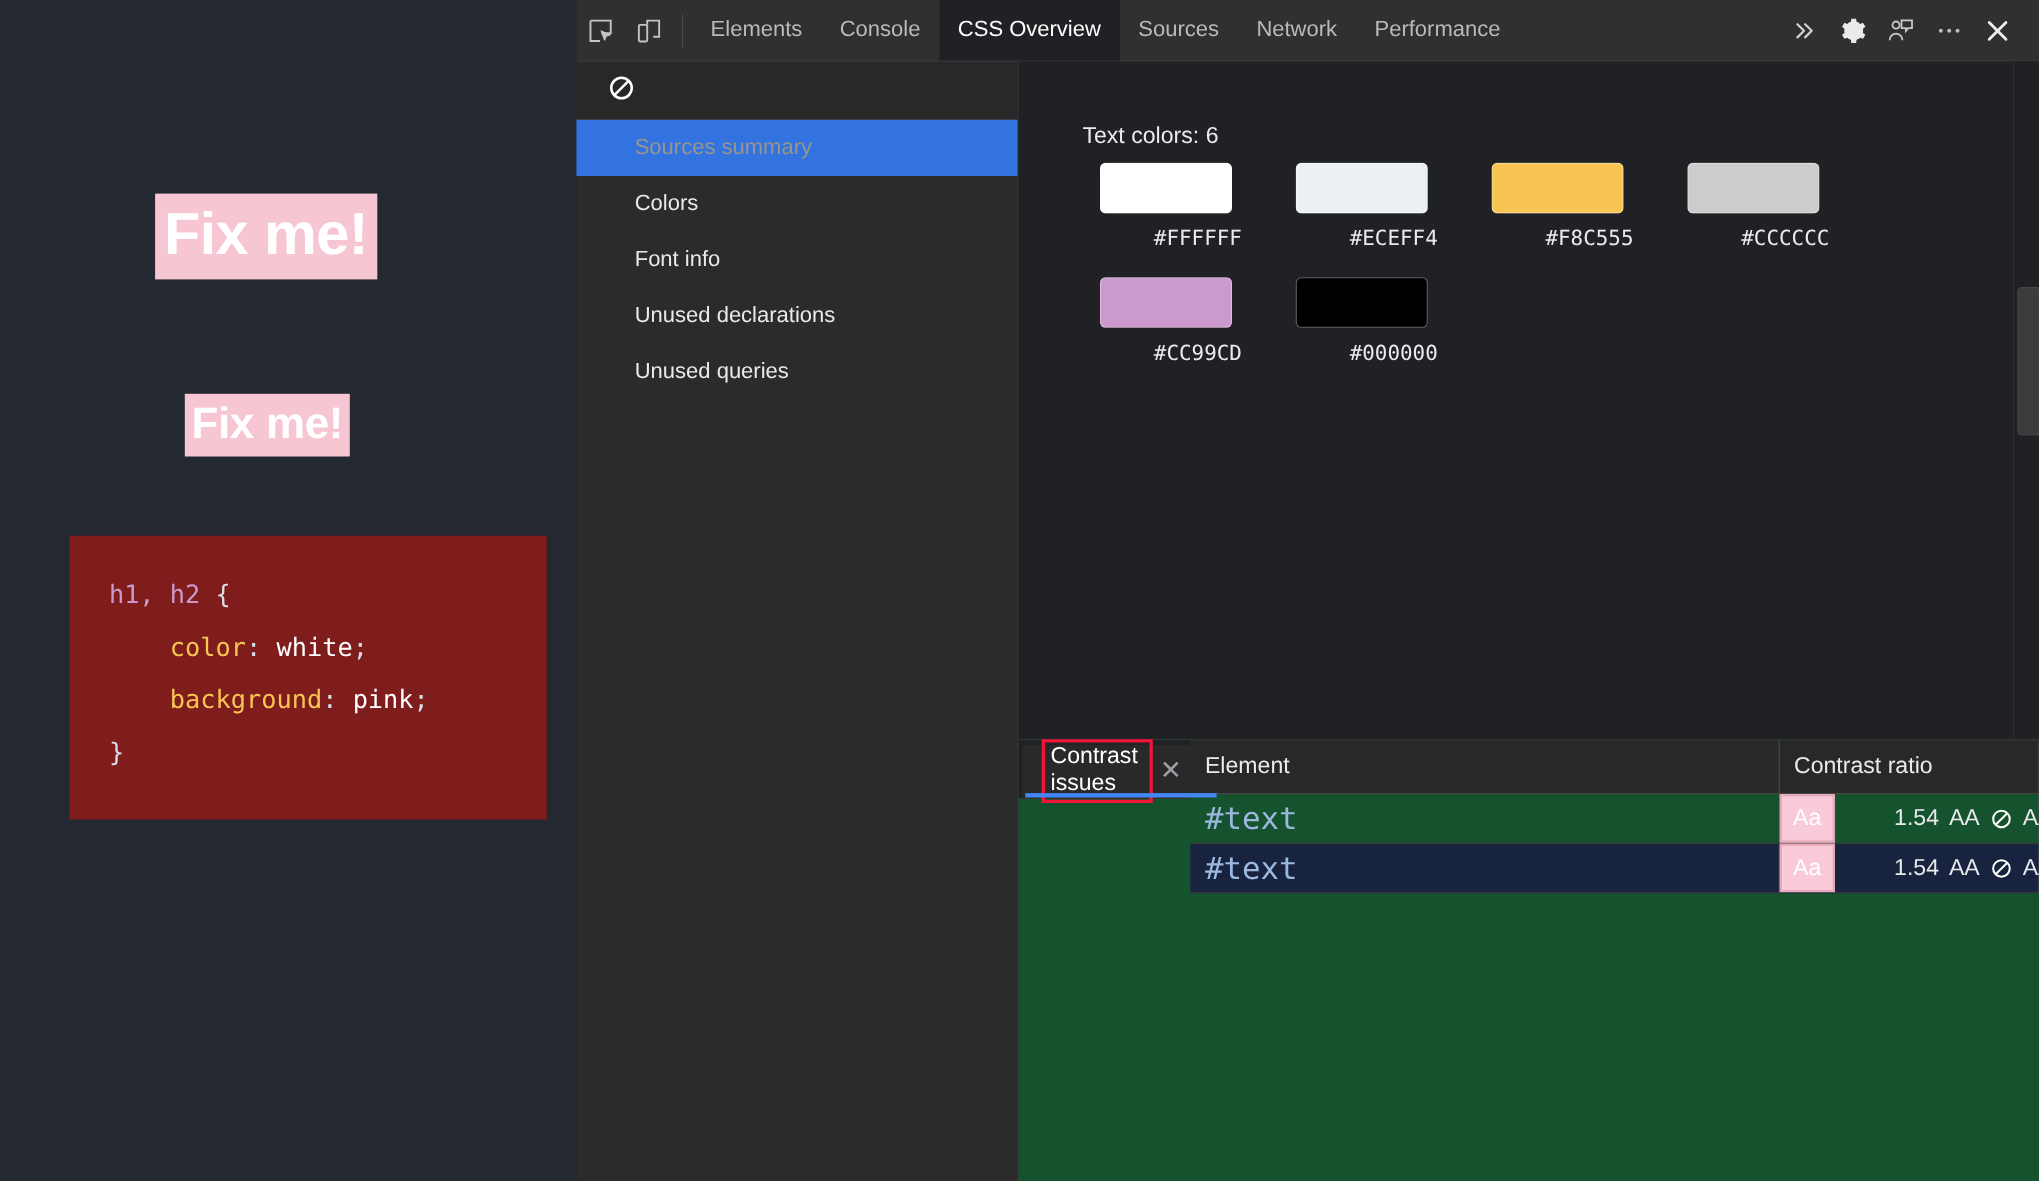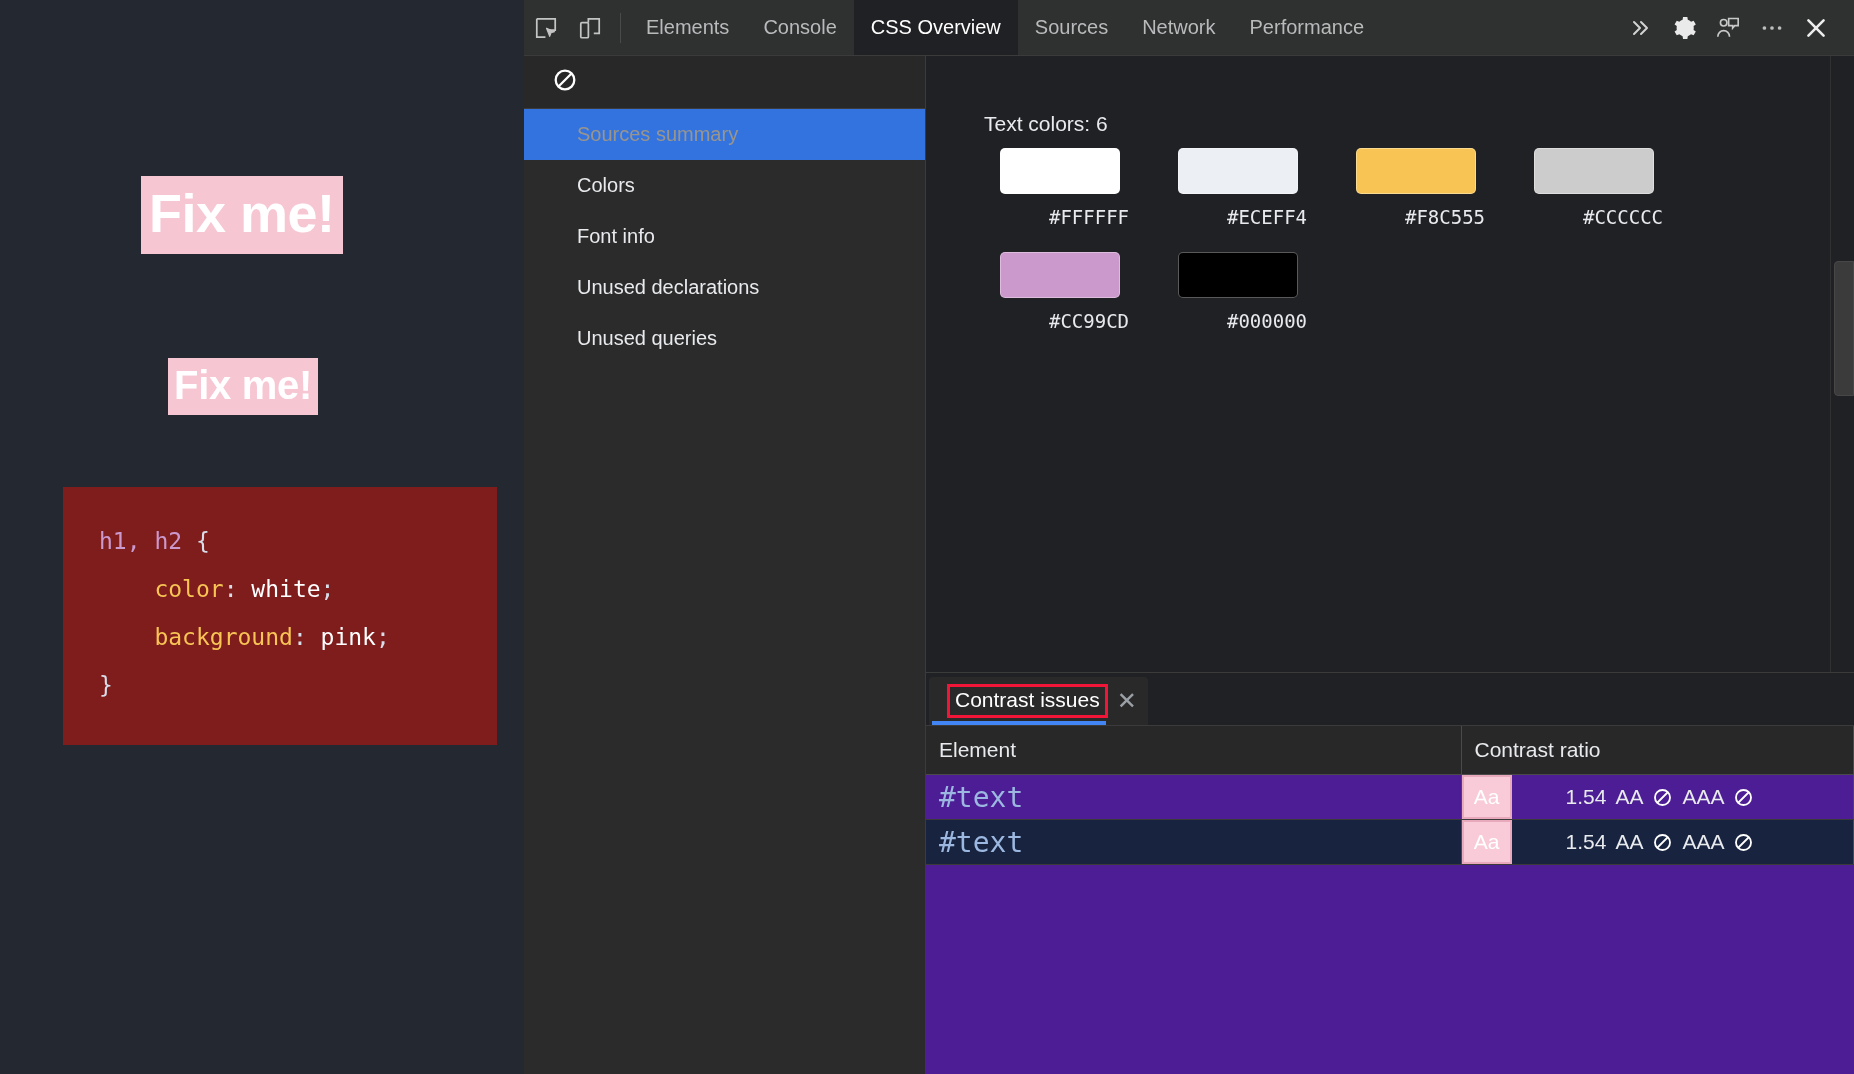--- a/index.html
+++ b/index.html
@@ -112,21 +112,21 @@
   .sw-row{display:flex;}
   .sw-cell{width:178px;}
   .sw{
     width:120px;height:46px;border-radius:5px;box-sizing:border-box;
     border:1px solid rgba(255,255,255,0.35);
   }
   .sw-label{font-size:19px;color:#e8eaed;margin-top:12px;font-family:"DejaVu Sans Mono","Liberation Mono",monospace;}
   .sw-row2{margin-top:24px;}
 
   
-  #drawer{flex:1 1 auto;display:flex;flex-direction:column;background:#4c1d95;min-height:0;}
+  #drawer{flex:1 1 auto;display:flex;flex-direction:row;background:#14532d;min-height:0;}
   #drawer-tabs{
     height:52px;min-height:52px;display:flex;align-items:flex-end;
     background:#202124;position:relative;border-bottom:1px solid #3b3b3b;
   }
   #drawer-tab{
     position:relative;height:48px;margin-left:3px;
     display:flex;align-items:center;padding:0 8px 0 18px;
     background:#292929;border-radius:4px 4px 0 0;
   }
   #drawer-tab-label{

